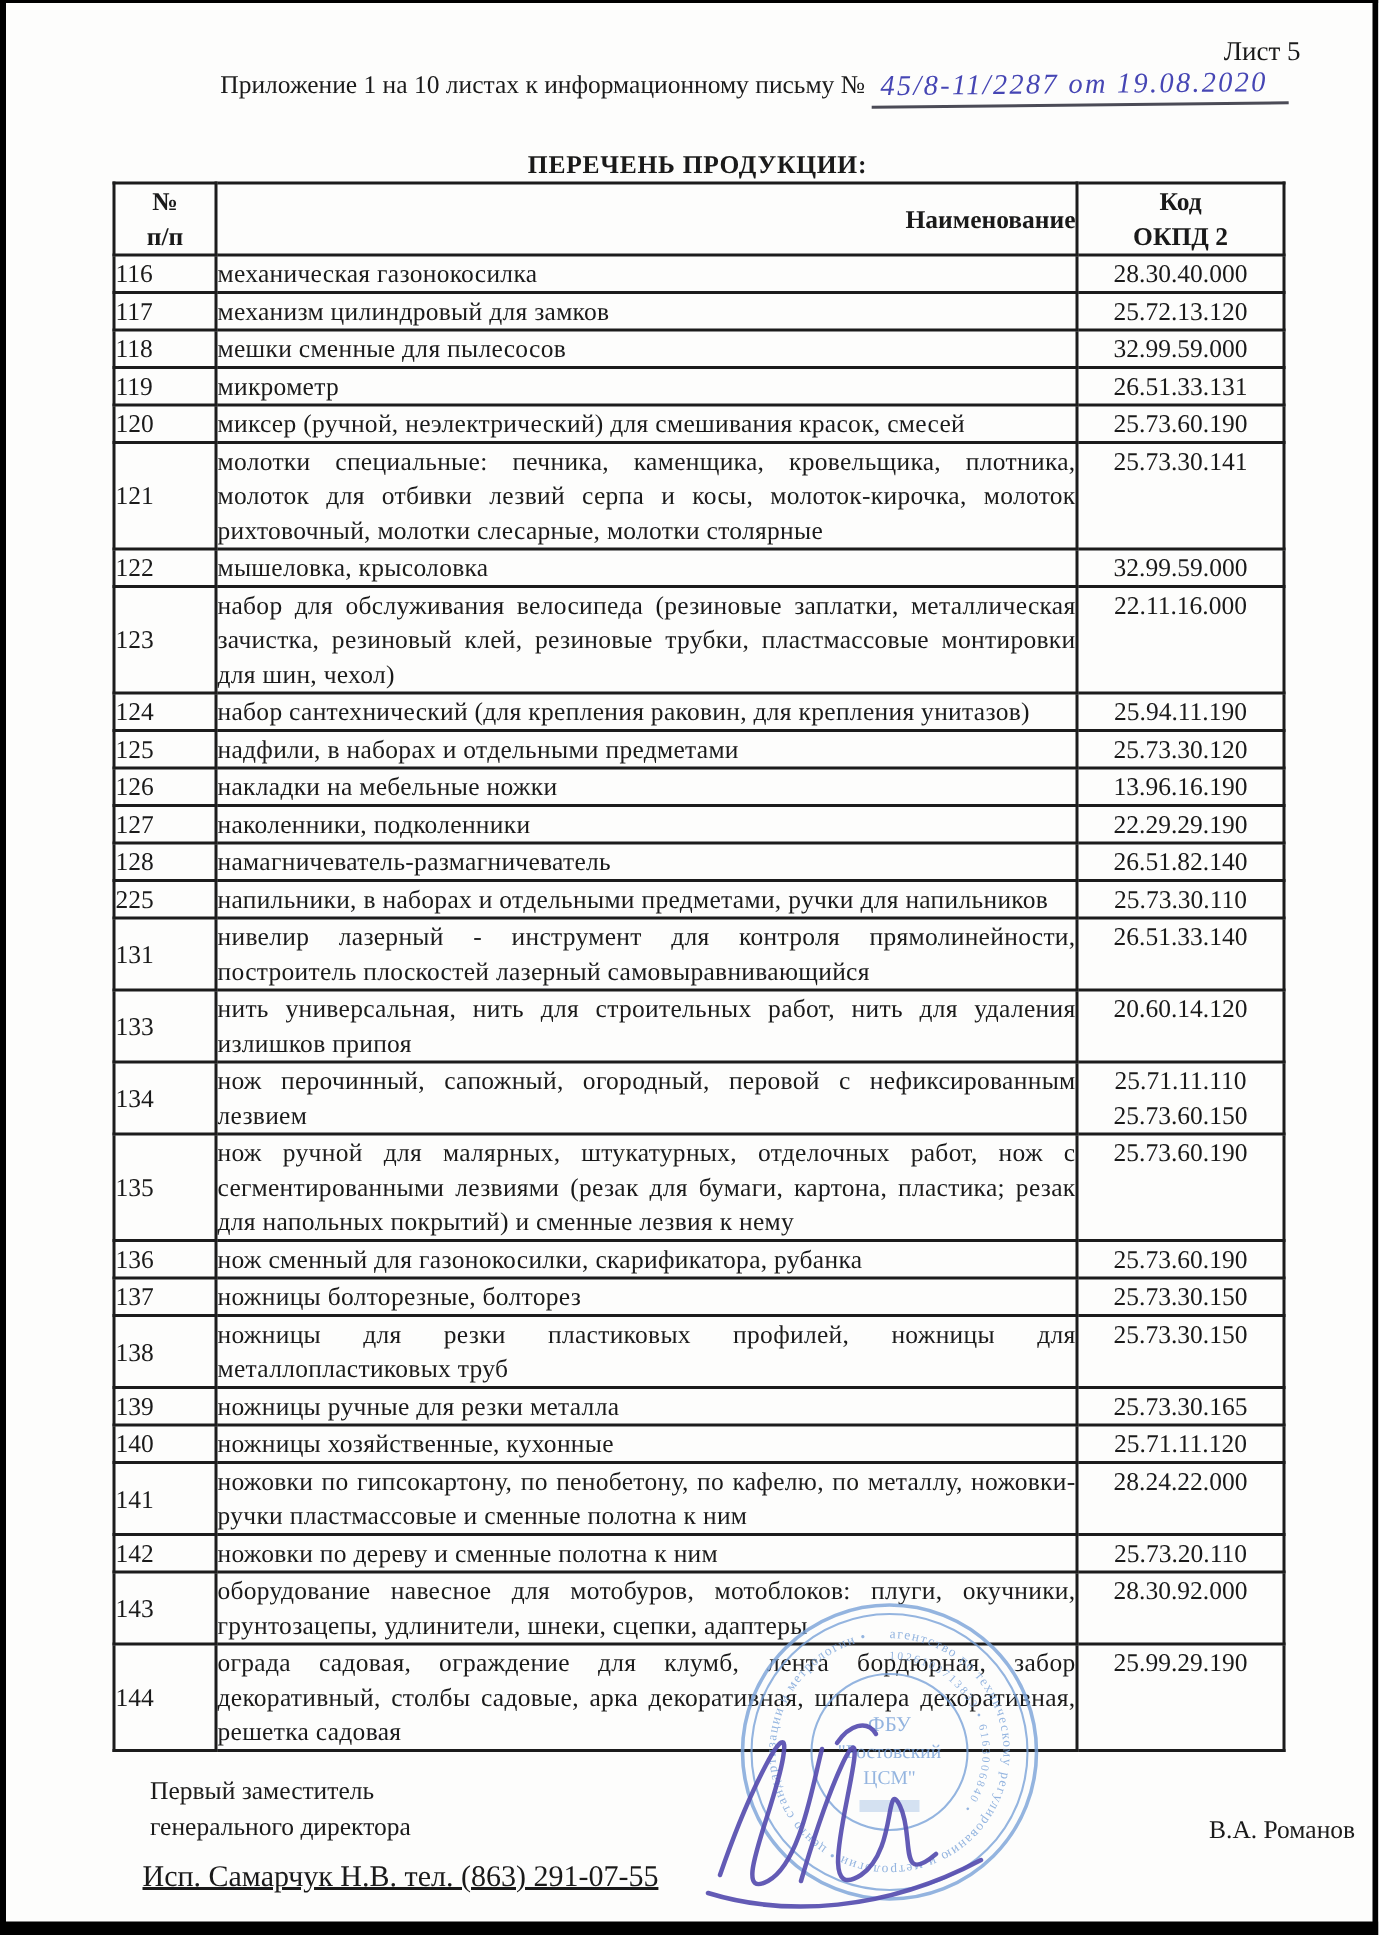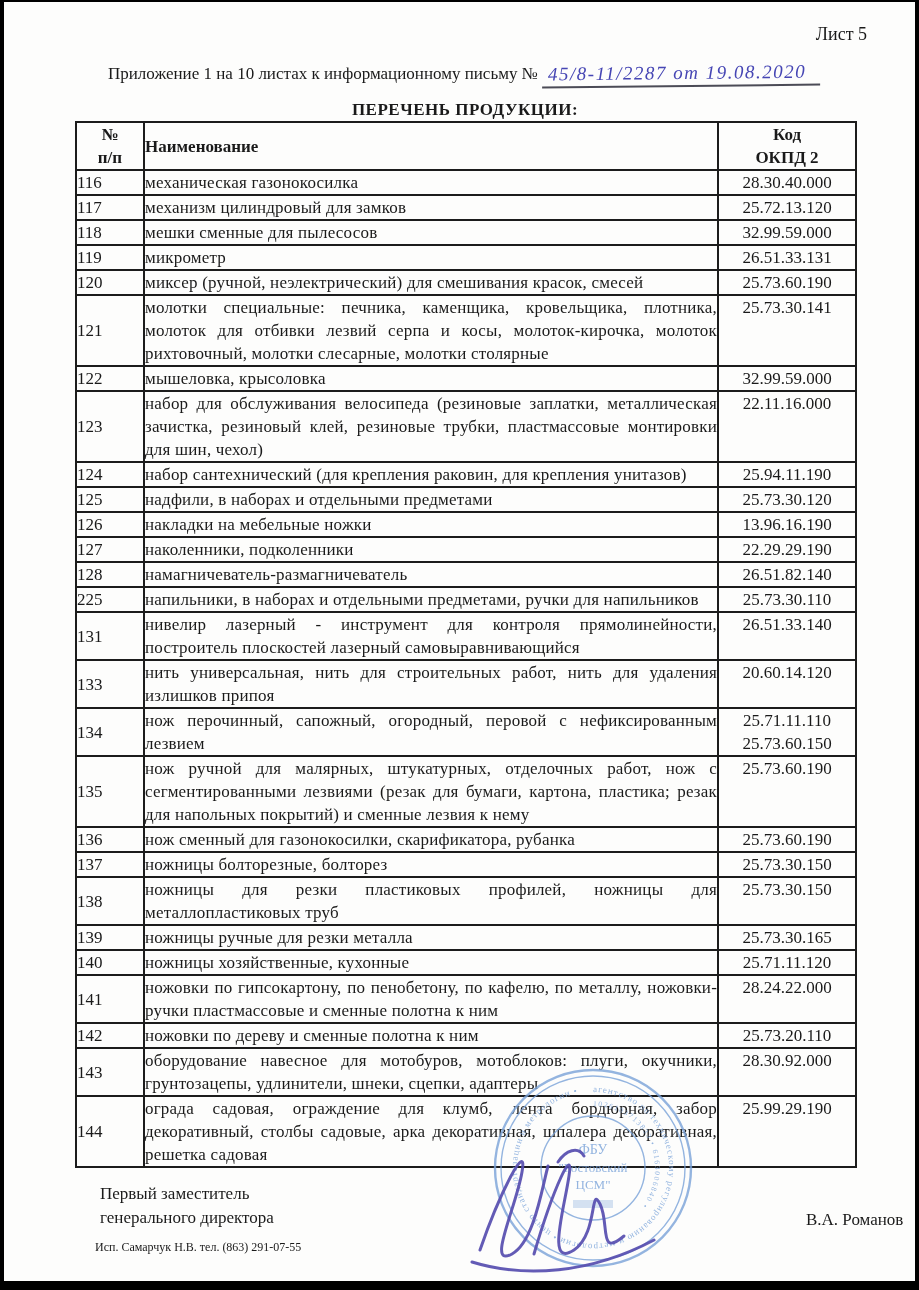--- a/index.html
+++ b/index.html
@@ -16,22 +16,22 @@
   .edge-top{top:0;left:0;width:919px;height:2px;}
   .edge-left{top:0;left:0;width:4px;height:1290px;}
   .edge-right{top:0;right:0;width:4px;height:1290px;}
   .edge-bottom{bottom:0;left:0;width:919px;height:9px;}
 
   .sheet-label{
     position:absolute;top:24px;right:52px;
     font-size:18px;
   }
   .appendix-line{
-    position:absolute;top:62px;left:108px;width:790px;
-    font-size:17px;white-space:nowrap;
+    position:absolute;top:46px;left:108px;width:790px;
+    font-size:17px;white-space:nowrap;text-align:center;
   }
   .handwritten{
     display:inline-block;
     font-style:italic;
     color:#4646b4;
     font-size:19px;
     letter-spacing:1.5px;
     border-bottom:2px solid #4b4b56;
     padding:0 14px 1px 6px;
     transform:rotate(-0.6deg);
@@ -51,42 +51,43 @@
   table.products col.c1{width:68px;}
   table.products col.c2{width:574px;}
   table.products col.c3{width:138px;}
   table.products th, table.products td{
     border:2px solid #1c1c1c;
     padding:0;
     font-size:17px;
     line-height:23px;
   }
   th.h-num,th.h-code{font-weight:bold;text-align:center;vertical-align:middle;font-size:16.5px;line-height:21px;padding:2px 0;}
-  th.h-name{font-weight:bold;text-align:left;vertical-align:middle;font-size:17px;}
+  th.h-name{font-weight:bold;text-align:right;vertical-align:middle;font-size:17px;}
   td.c-num{vertical-align:middle;}
   td.c-name{
     text-align:justify;vertical-align:top;
     padding:0 7px 0 8px;
     letter-spacing:.2px;
     margin-left:27px;
   }
   td.c-code{text-align:center;vertical-align:top;}
   td.c-code .code-line{white-space:nowrap;}
 
   .footer-signer{
     position:absolute;top:1182px;left:100px;
     font-size:17px;line-height:24px;
   }
   .signer-name{
     position:absolute;top:1210px;left:806px;
     font-size:17px;white-space:nowrap;
   }
   .executor{
     position:absolute;top:1240px;left:95px;
-    font-size:12px;
+    font-size:20px;
+    text-decoration:underline;
   }
 
   .stamp{
     position:absolute;top:1062px;left:487px;
     width:212px;height:212px;
     z-index:20;opacity:.8;pointer-events:none;
   }
   .signature{
     position:absolute;top:1122px;left:462px;
     width:215px;height:160px;

